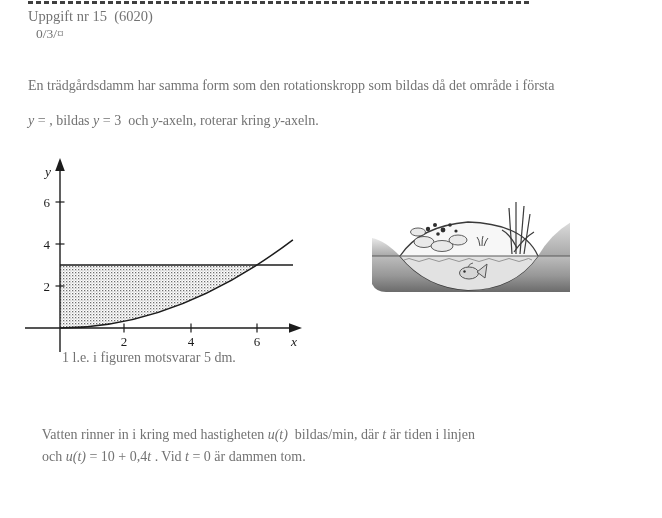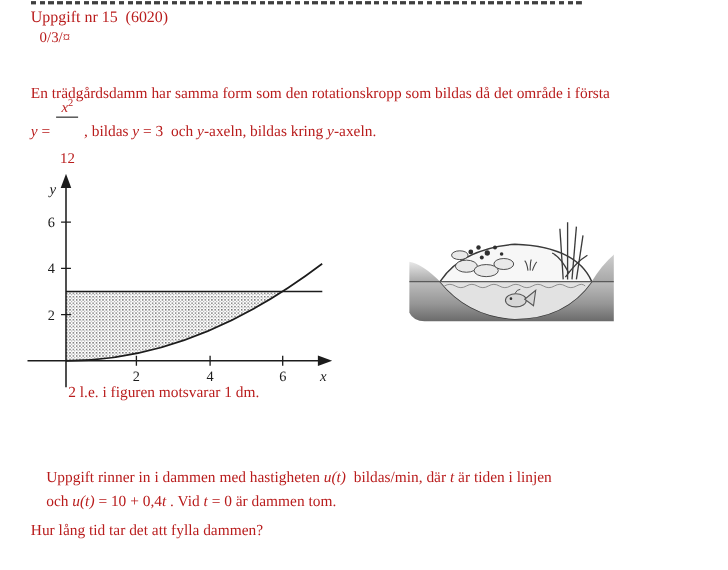--- a/index.html
+++ b/index.html
@@ -1,22 +1,23 @@
 <!DOCTYPE html>
 <html><head>
 <meta charset="utf-8">
 <style>
   html,body{margin:0;padding:0;}
   .page{
     position:relative;
     width:558px;height:518px;
     background:#ffffff;
     font-family:"Liberation Serif","DejaVu Serif",serif;
-    color:#b91c1c;
+    color:#737373;
     overflow:hidden;
+    padding-left:12px;
   }
   .abs{position:absolute;}
   .dashline{
     top:1px;left:28px;width:501px;height:3px;
     background:repeating-linear-gradient(90deg,#3f3f3f 0 5px,transparent 5px 8px);
   }
   .task-title{top:8px;left:28px;font-size:14.5px;white-space:pre;}
   .task-points{top:26px;left:36px;font-size:13.5px;white-space:pre;}
   .bodytext{font-size:14px;white-space:pre;}
   .p1-l1{top:78px;left:28px;}
@@ -51,29 +52,25 @@
   <div class="abs dashline"></div>
 
   <div class="abs task-title">Uppgift nr 15&nbsp; (6020)</div>
   <div class="abs task-points">0/3/¤</div>
 
   <div class="abs bodytext p1-l1">En trädgårdsdamm har samma form som den rotationskropp som bildas då det område i första</div>
 
   <div class="abs p1-l2">
     <span class="iv">y</span>
     <span> = </span>
-    <span class="frac">
-      <span class="num"><span class="iv">x</span><sup>2</sup></span>
-      <span class="den">12</span>
-    </span>
     <span>, bildas </span>
     <span class="iv">y</span>
     <span> = 3&nbsp; och </span>
     <span class="iv">y</span>
-    <span>-axeln, bildas kring </span>
+    <span>-axeln, roterar kring </span>
     <span class="iv">y</span>
     <span>-axeln.</span>
   </div>
 
   <svg class="abs graph-svg" width="292" height="200" viewBox="0 0 292 200">
     <defs>
       <pattern id="dots" width="3" height="3" patternUnits="userSpaceOnUse">
         <rect x="0" y="0" width="1.3" height="1.3" fill="#6e6e6e"></rect>
         <rect x="1.5" y="1.5" width="1" height="1" fill="#9a9a9a"></rect>
       </pattern>
@@ -104,21 +101,21 @@
     <text x="32" y="93.5" text-anchor="end" class="tick-label">4</text>
     <text x="32" y="135.5" text-anchor="end" class="tick-label">2</text>
     <text x="106" y="191" text-anchor="middle" class="tick-label">2</text>
     <text x="173" y="191" text-anchor="middle" class="tick-label">4</text>
     <text x="239" y="191" text-anchor="middle" class="tick-label">6</text>
 
     <text x="33" y="21" text-anchor="end" class="axis-label">y</text>
     <text x="276" y="191" text-anchor="middle" class="axis-label">x</text>
   </svg>
 
-  <div class="abs bodytext graph-caption">2 l.e. i figuren motsvarar 1 dm.</div>
+  <div class="abs bodytext graph-caption">1 l.e. i figuren motsvarar 5 dm.</div>
 
   <svg class="abs pond-svg" width="218" height="100" viewBox="0 0 218 100">
     <defs>
       <linearGradient id="groundGrad" x1="0" y1="0" x2="0" y2="1">
         <stop offset="0%" stop-color="#bdbdbd"></stop>
         <stop offset="55%" stop-color="#979797"></stop>
         <stop offset="100%" stop-color="#6b6b6b"></stop>
       </linearGradient>
       <linearGradient id="hillGrad" x1="0" y1="0" x2="0" y2="1">
         <stop offset="0%" stop-color="#e8e8e8"></stop>
@@ -169,21 +166,20 @@
 
     <g>
       <ellipse cx="97" cy="75" rx="9.5" ry="6" fill="#d6d6d6" stroke="#555555" stroke-width="1"></ellipse>
       <path d="M105,74 L115,66 L113,80 Z" fill="#d6d6d6" stroke="#555555" stroke-width="1"></path>
       <circle cx="92.5" cy="73.5" r="1.2" fill="#2f2f2f"></circle>
       <path d="M96,69 q2,-4 5,-4" fill="none" stroke="#555555" stroke-width="0.9"></path>
     </g>
   </svg>
 
   <div class="abs bodytext p2-l1">
-    <span>Uppgift rinner in i dammen med hastigheten </span><span class="iv">u(t)</span><span>  bildas/min, där </span><span class="iv">t</span><span> är tiden i linjen</span>
+    <span>Vatten rinner in i kring med hastigheten </span><span class="iv">u(t)</span><span>  bildas/min, där </span><span class="iv">t</span><span> är tiden i linjen</span>
   </div>
   <div class="abs bodytext p2-l2">
     <span>och </span><span class="iv">u(t)</span><span> = 10 + 0,4</span><span class="iv">t</span><span> . Vid </span><span class="iv">t</span><span> = 0 är dammen tom.</span>
   </div>
 
-  <div class="abs bodytext question">Hur lång tid tar det att fylla dammen?</div>
 
 </div>
 
 </body></html>

